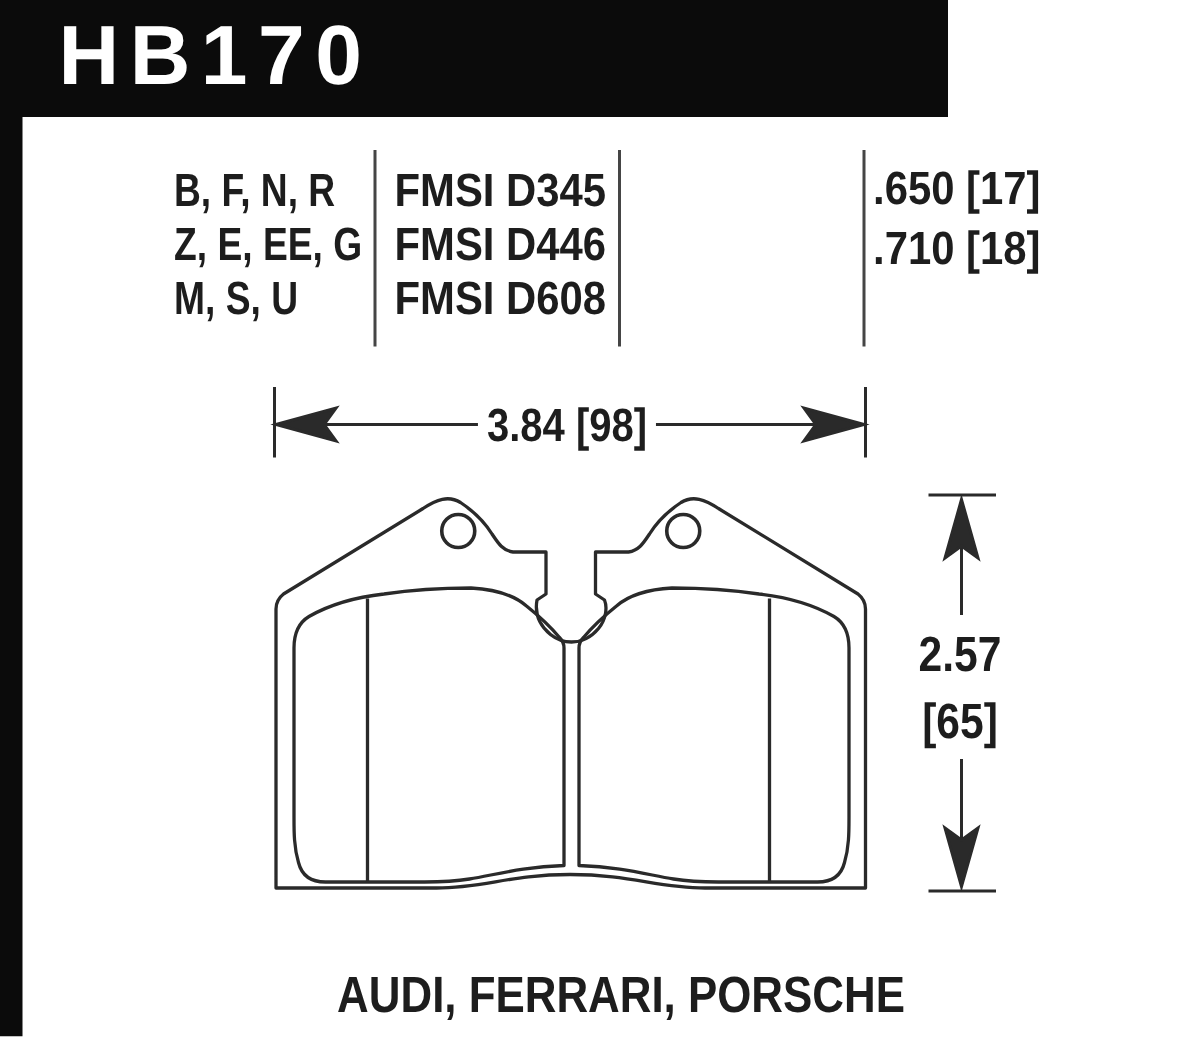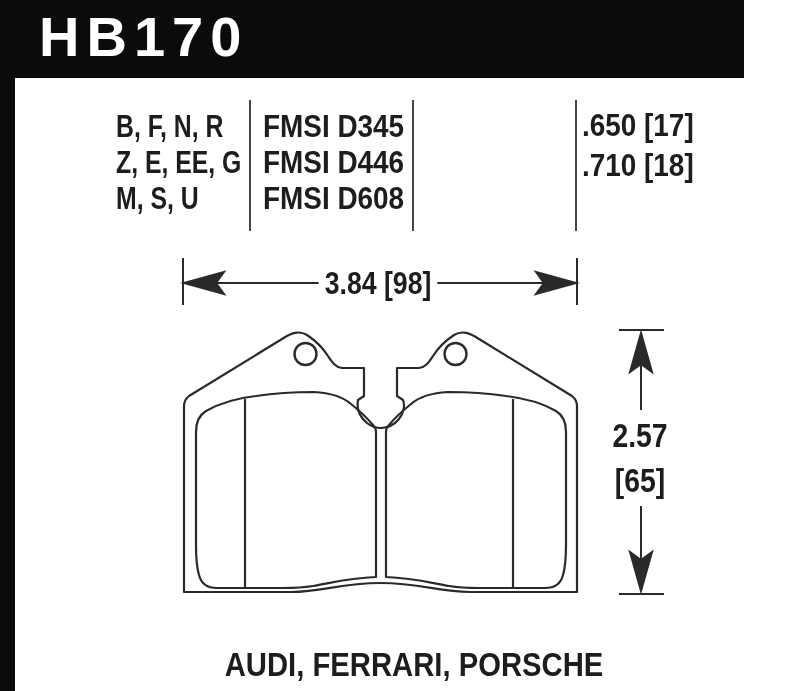--- a/index.html
+++ b/index.html
@@ -3,21 +3,21 @@
 <meta charset="utf-8">
 <style>
   html,body{margin:0;padding:0;}
   body{
     width:800px;height:691px;position:relative;background:#ffffff;
     font-family:"Liberation Sans", sans-serif;color:#1d1d1d;overflow:hidden;
   }
   .abs{position:absolute;}
 
   
-  .topbar{left:0;top:0;width:744px;height:78px;background:#0b0b0b;text-decoration:underline;}
+  .topbar{left:0;top:0;width:632px;height:78px;background:#0b0b0b;text-decoration:underline;}
   .leftbar{left:0;top:0;width:15px;height:691px;background:#0b0b0b;}
   .part-number{
     position:absolute;left:39px;top:0;height:76px;line-height:74px;
     font-size:56px;font-weight:bold;color:#ffffff;letter-spacing:7px;white-space:nowrap;
   }
 
   
   .spec-col{position:absolute;font-weight:bold;font-size:31px;transform-origin:left top;white-space:nowrap;}
   .col-compounds{left:116px;top:109px;line-height:36px;transform:scaleX(0.80);}
   .col-fmsi{left:263px;top:109px;line-height:36px;transform:scaleX(0.90);}

